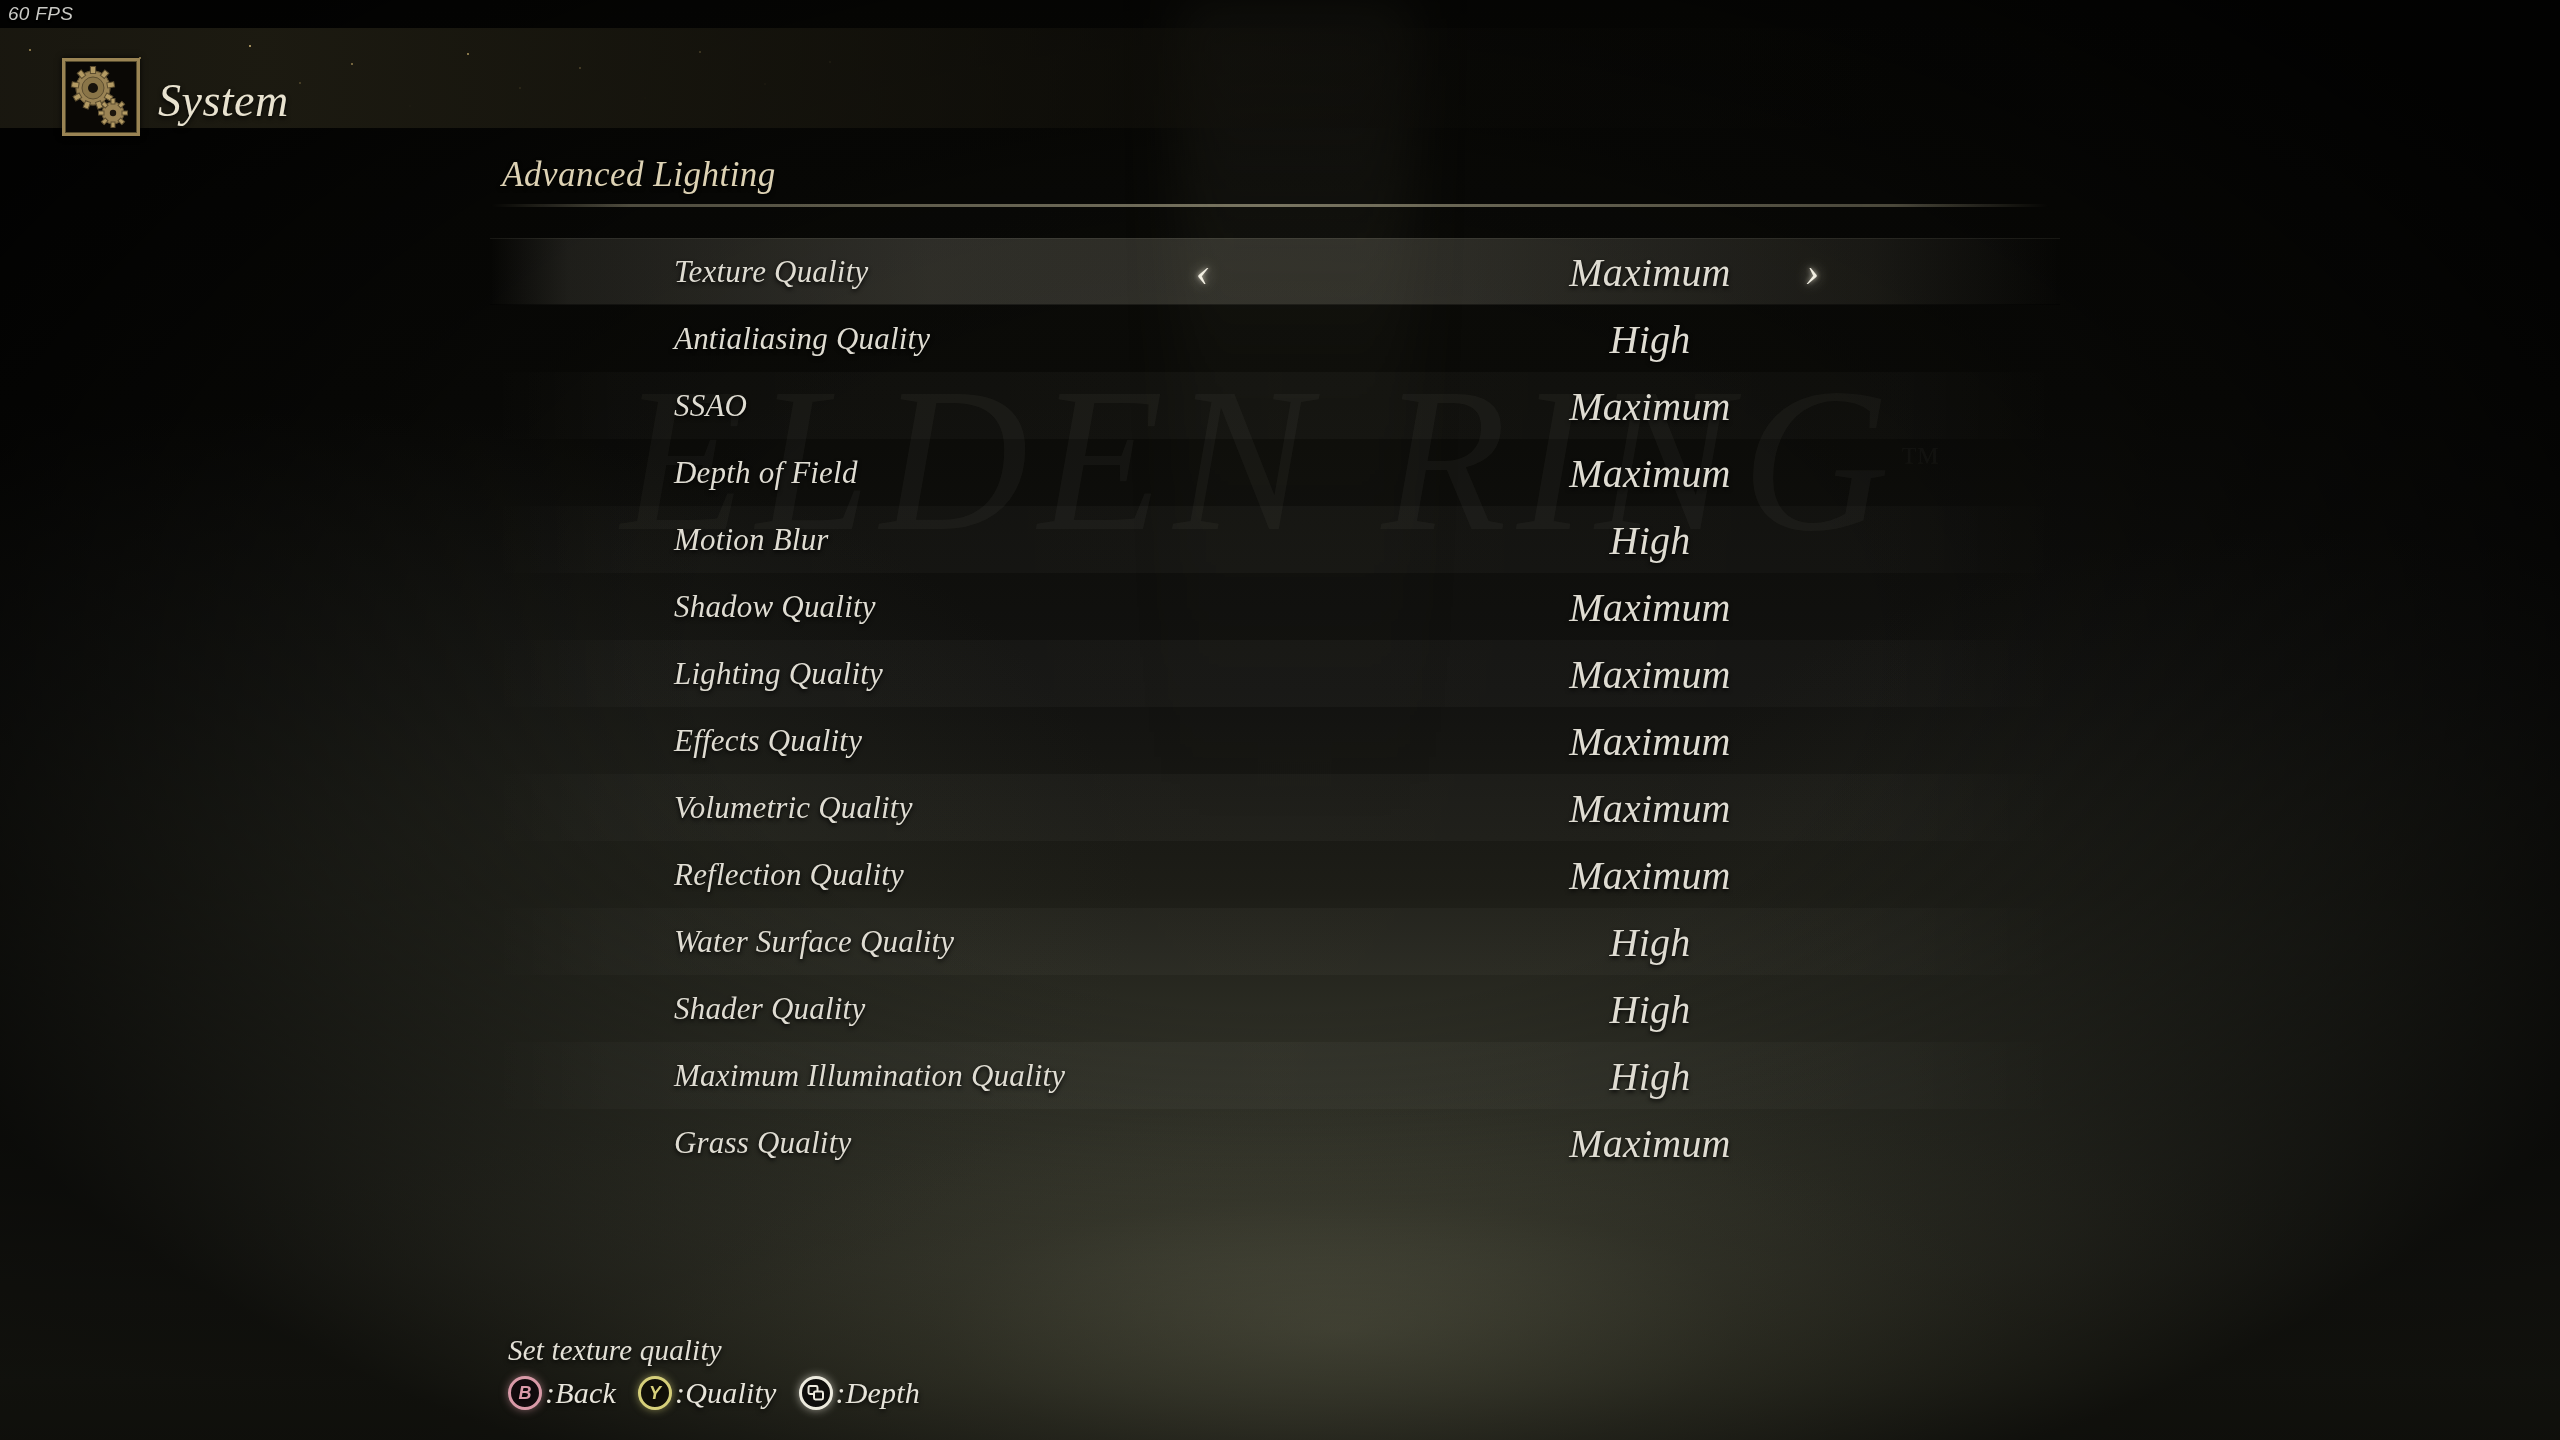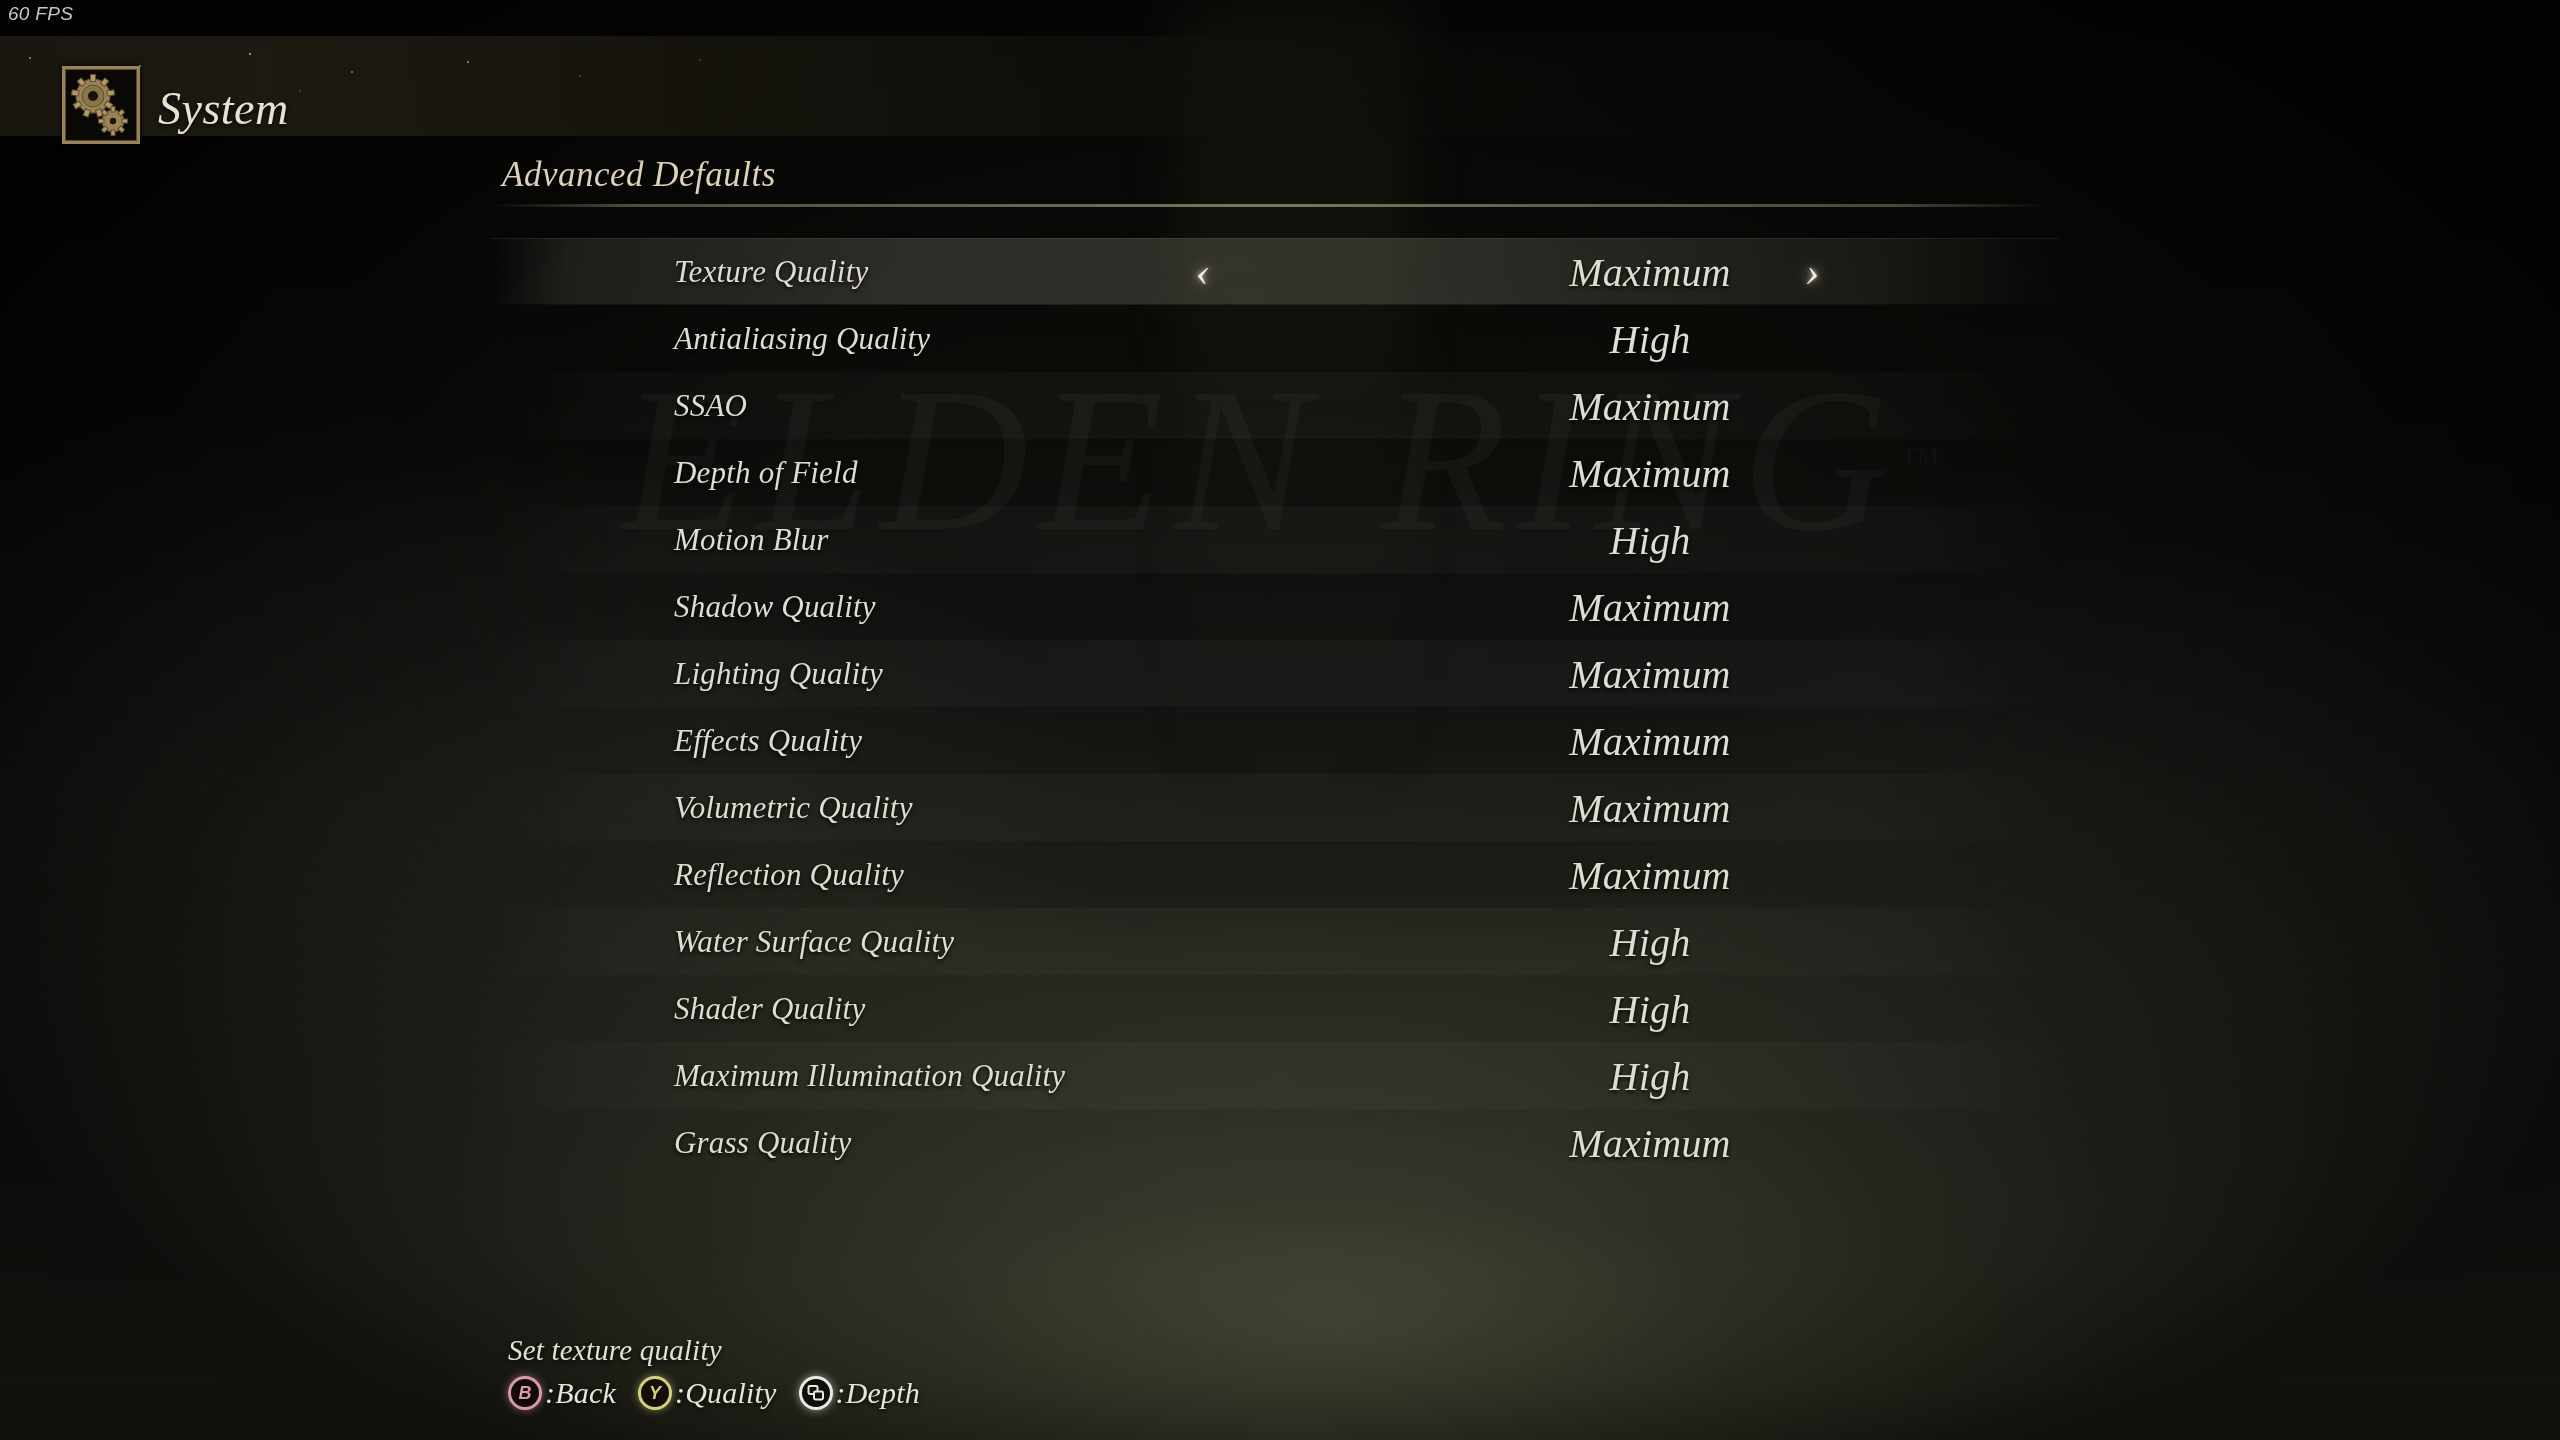--- a/index.html
+++ b/index.html
@@ -82,21 +82,21 @@
     position:absolute; left:8px; top:3px;
     font-family:"Liberation Sans","DejaVu Sans",sans-serif;
     font-size:19px;
     color:#c9c9c4;
     letter-spacing:0.3px;
     text-shadow:0 1px 2px #000;
   }
 
   
   .header {
-    position:absolute; left:0; top:36px;
+    position:absolute; left:0; top:28px;
     width:2200px; height:100px;
   }
   .header-band {
     position:absolute; inset:0;
     background:linear-gradient(to right,
       rgba(26,24,16,0.95) 0%,
       rgba(30,28,18,0.92) 12%,
       rgba(24,22,14,0.72) 38%,
       rgba(14,13,9,0.35) 62%,
       rgba(6,6,4,0.06) 86%,
@@ -347,21 +347,21 @@
             </g>
             <circle r="3.2" fill="#1b150d" stroke="none"></circle>
           </g>
         </g>
       </svg>
     </div>
 
     <div class="header-title">System</div>
   </div>
 
-  <div class="section-title">Advanced Defaults</div>
+  <div class="section-title">Advanced Lighting</div>
   <div class="section-divider"></div>
 
   <div class="settings-list" id="settings-list">
       <div class="setting-row selected">
         <div class="row-band"></div>
         <div class="setting-label">Texture Quality</div>
         <div class="arrow left">‹</div>
         <div class="arrow right">›</div>
         <div class="setting-value">Maximum</div>
       </div>

